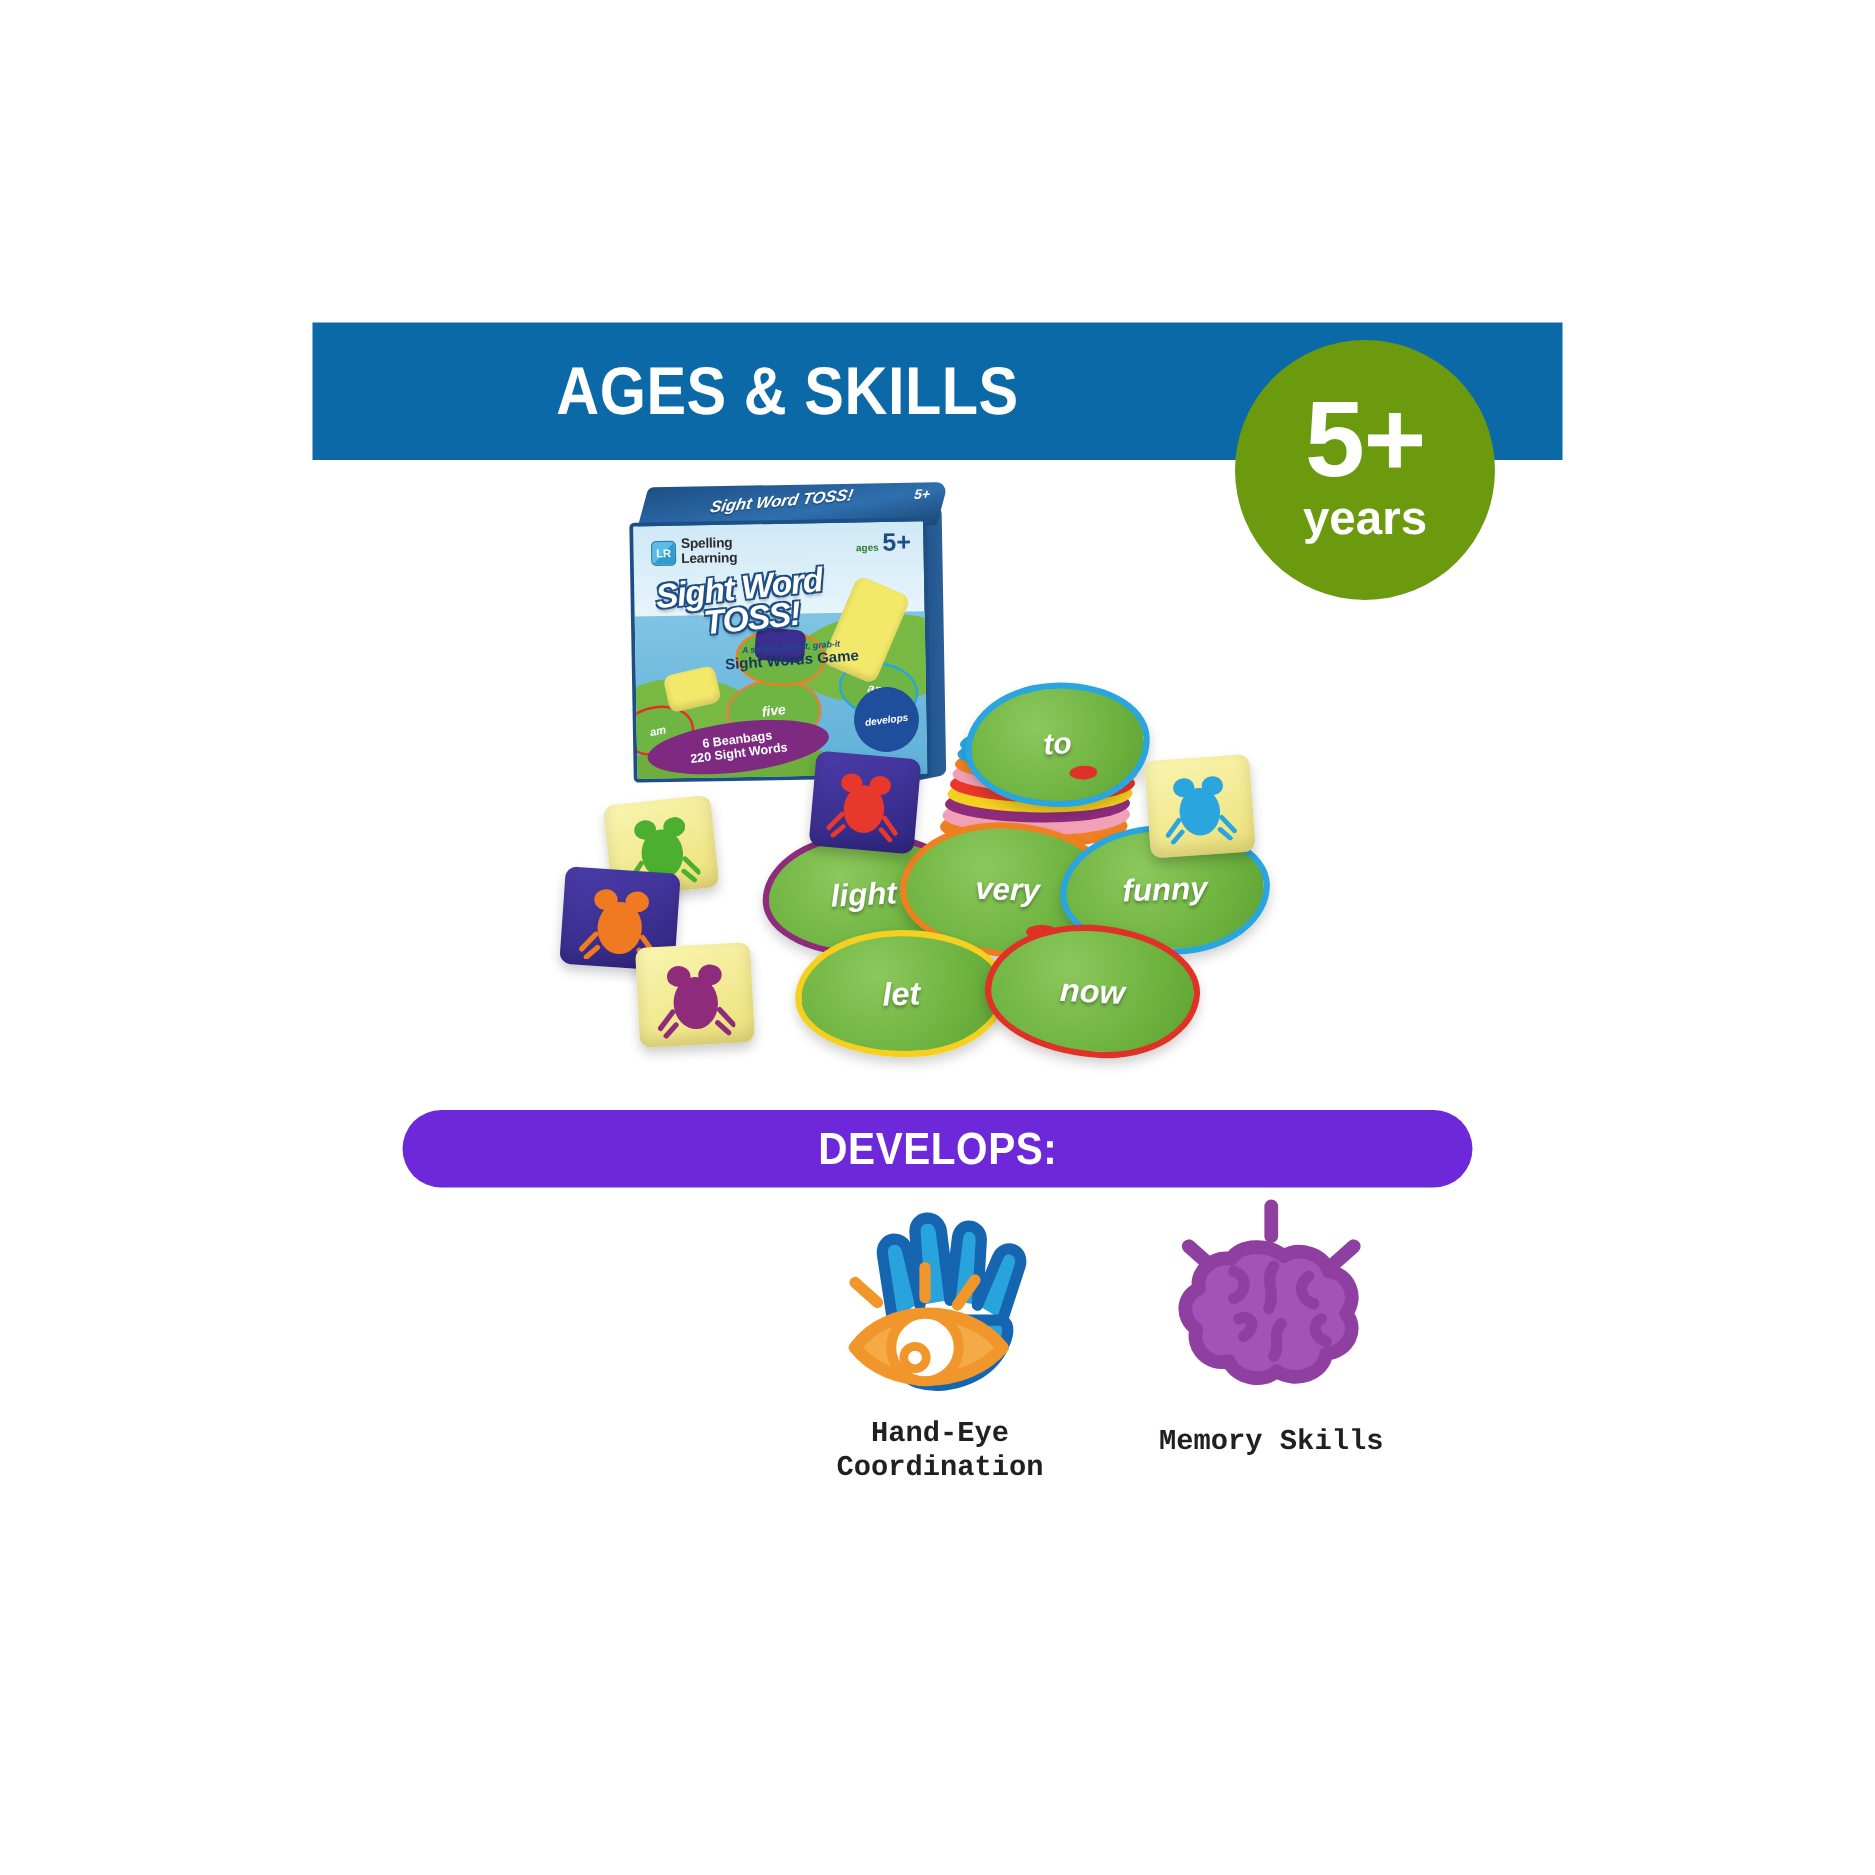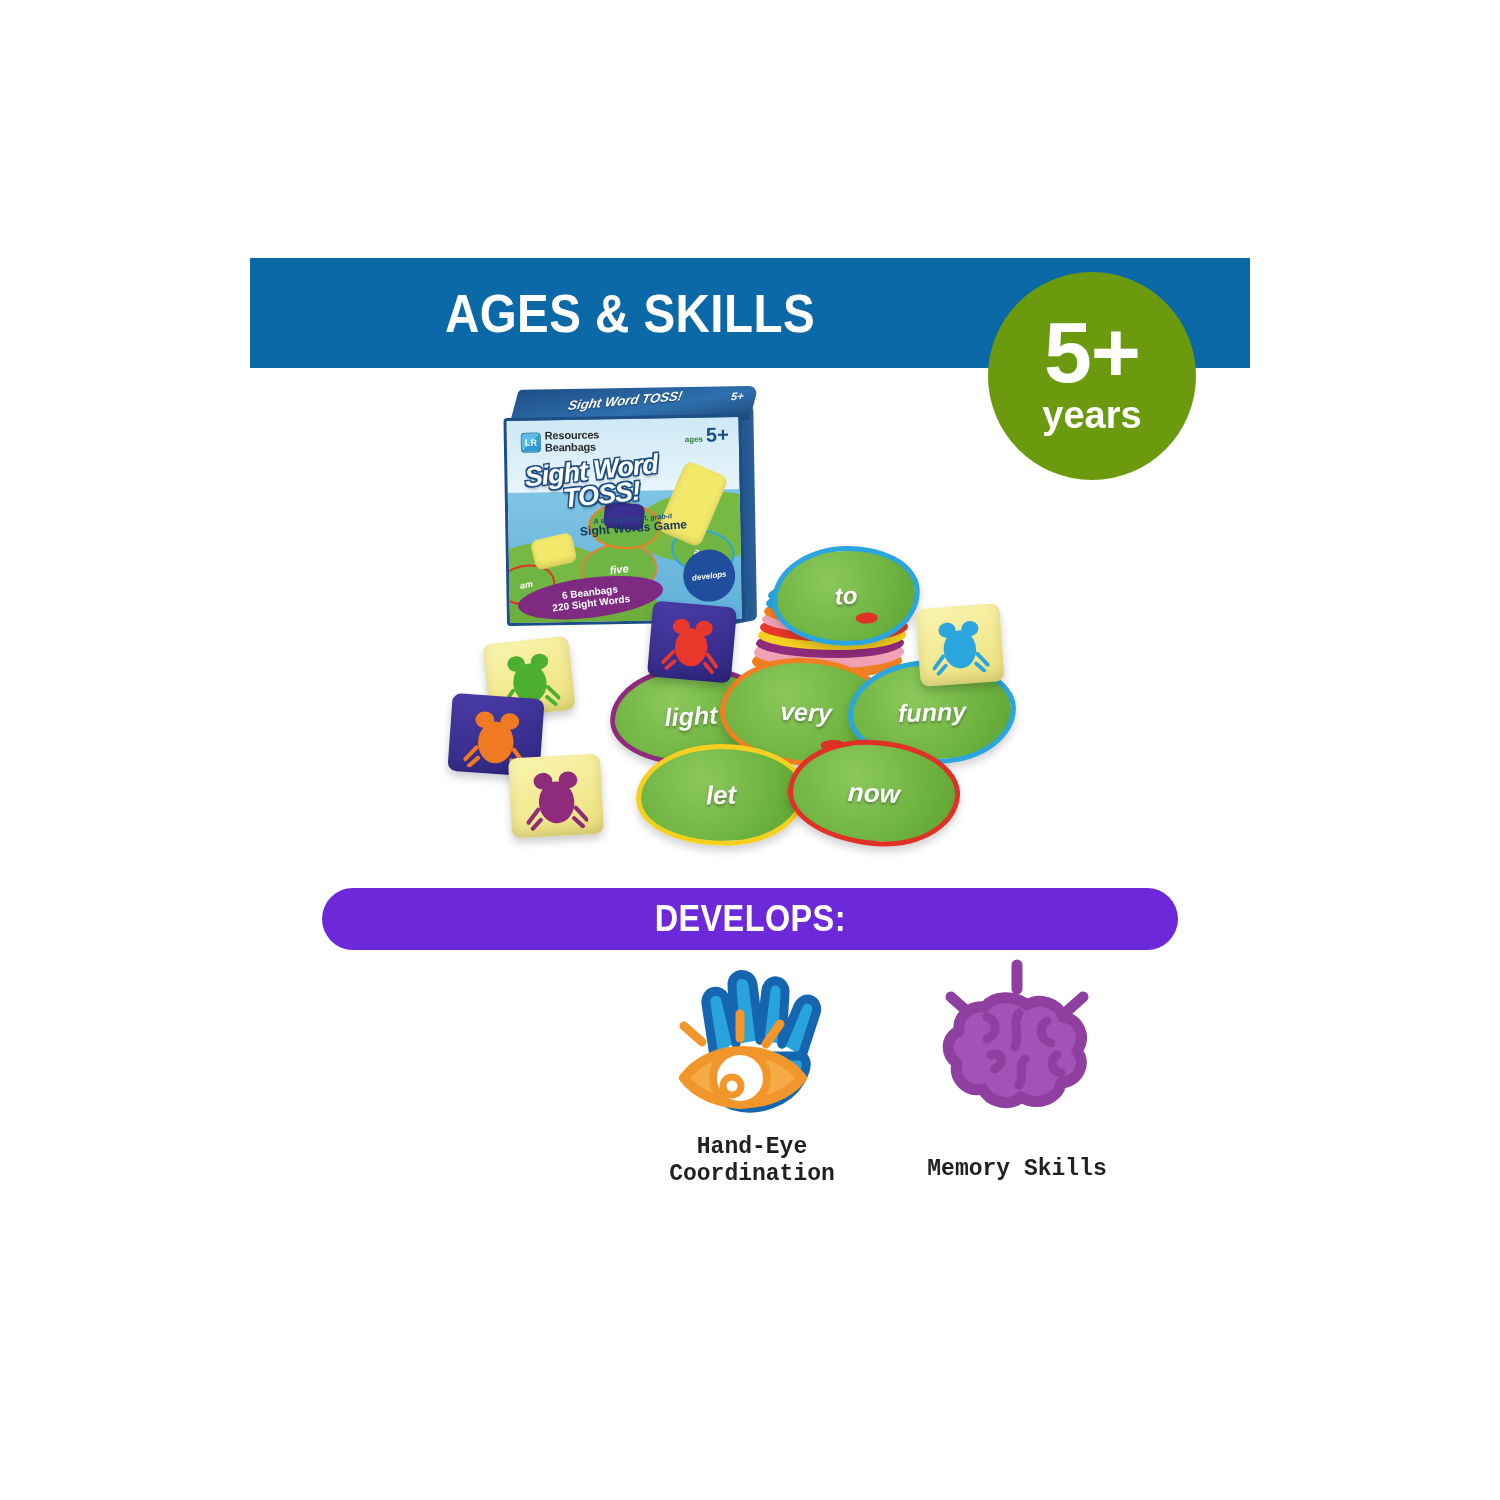--- a/index.html
+++ b/index.html
@@ -239,22 +239,22 @@
         </div>
         <div class="minipad" style="left:80px; bottom:72px; width:72px; height:46px; border-color:#ef8022;"></div>
 
         <div class="minibag" style="left:24px; bottom:56px; width:42px; height:30px; background:#f2e86a; transform:rotate(-12deg);"></div>
         <div class="minibag" style="left:96px; bottom:92px; width:40px; height:26px; background:#3b2f91; transform:rotate(6deg);"></div>
         <div class="minibag" style="right:24px; bottom:78px; width:46px; height:76px; background:#f2e86a; transform:rotate(24deg); border-radius:8px;"></div>
 
         <div class="lr-logo">
           <div class="lr-cube"></div>
           <div class="lr-name">
-            <div>Resources</div>
-            <div>Beanbags</div>
+            <div>Spelling</div>
+            <div>Learning</div>
           </div>
         </div>
 
         <div class="box-ages">
           <span class="w">ages</span>
           <span class="n">5+</span>
         </div>
 
         <div class="box-title">
           <span>Sight Word</span>
@@ -398,17 +398,17 @@
           <g stroke="#8e3fa0" stroke-width="9" fill="none" stroke-linecap="round" stroke-linejoin="round">
             <path d="M62 62 C74 66 72 80 62 84"></path>
             <path d="M94 58 C86 70 96 78 90 92"></path>
             <path d="M122 66 C112 72 116 86 126 88"></path>
             <path d="M66 100 C78 96 80 108 70 114"></path>
             <path d="M100 104 C92 112 100 122 94 130"></path>
             <path d="M132 100 C124 104 126 116 136 118"></path>
           </g>
         </svg>
       </div>
-      <div class="cap" style="margin-top:16px;text-align:center;">Memory Skills</div>
+      <div class="cap" style="margin-top:0;text-align:center;">Memory Skills</div>
     </div>
   </div>
 
 </div>
 
 </body></html>

